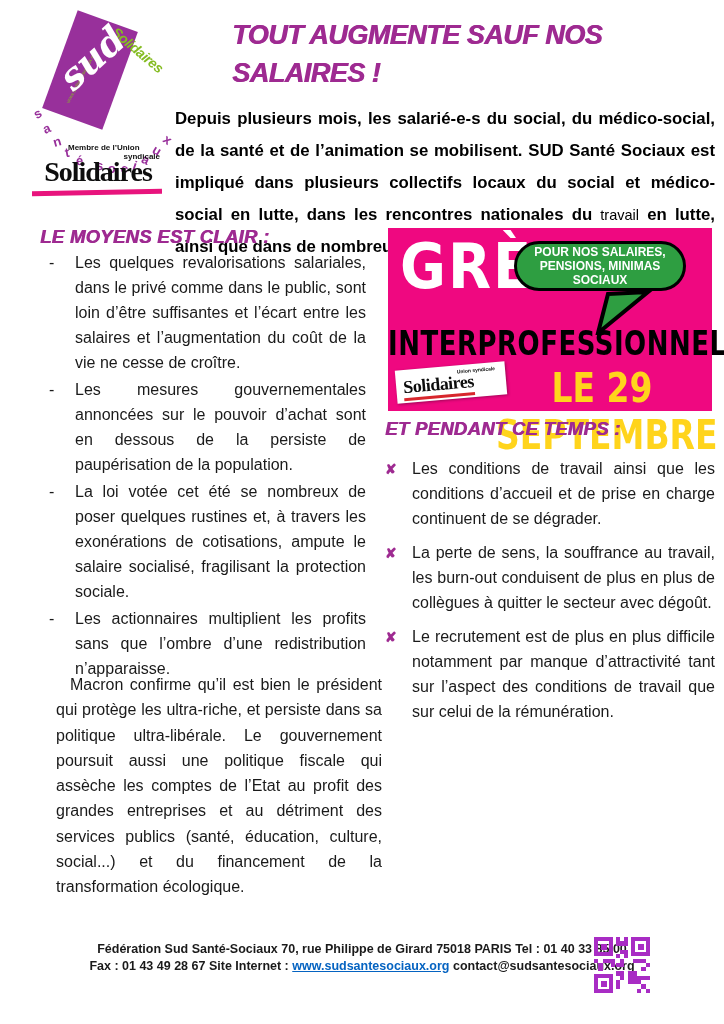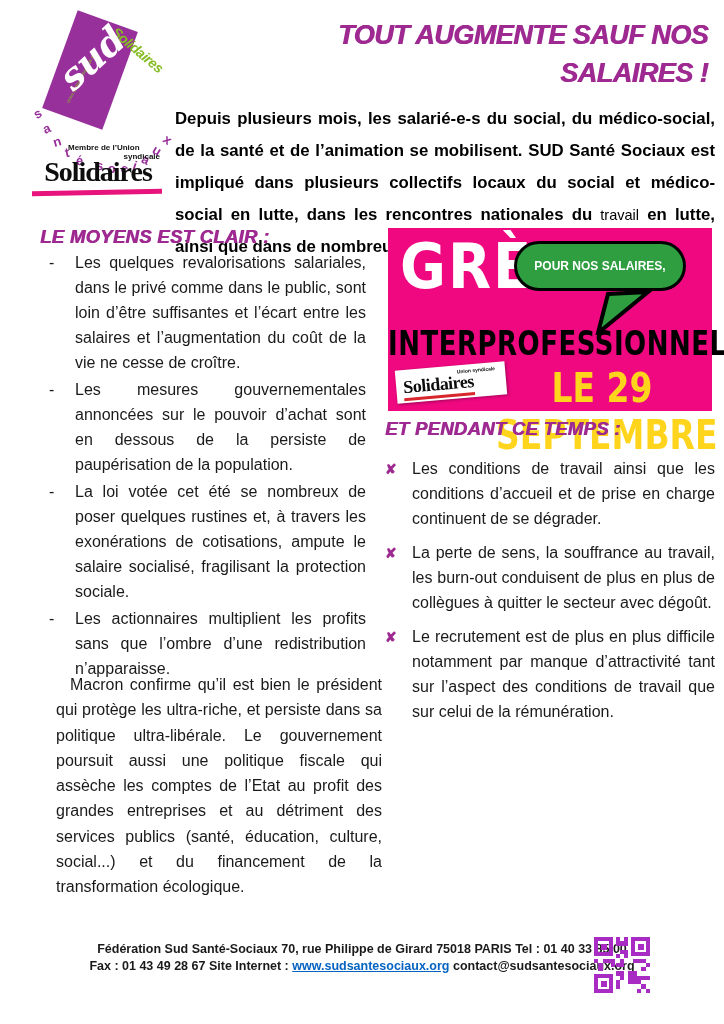--- a/index.html
+++ b/index.html
@@ -18,21 +18,21 @@
             color:#85BC22;font-size:5px;white-space:nowrap;}
   .logo-arc{position:absolute;left:0;top:0;width:100%;height:100%;}
   .logo-arc span{position:absolute;color:#98309B;font-size:13px;font-weight:bold;}
   .logo-membre{position:absolute;left:38px;top:137px;width:96px;font-size:8px;font-weight:bold;color:#111;}
   .logo-syndicale{position:absolute;left:38px;top:146px;width:92px;text-align:right;font-size:8px;font-weight:bold;color:#111;}
   .logo-solid-name{position:absolute;left:0px;top:150px;width:136px;text-align:center;
             font-family:"Liberation Serif",serif;font-weight:bold;font-size:28px;letter-spacing:-1px;color:#0d0d0d;}
   .logo-underline{position:absolute;left:2px;top:184px;width:130px;height:5px;background:#E8147D;transform:rotate(-1deg);}
 
   
-  .headline{position:absolute;left:232px;top:16px;width:476px;text-align:right;color:#9E2A91;
+  .headline{position:absolute;left:232px;top:16px;width:476px;text-align:left;color:#9E2A91;
             font-weight:bold;font-style:italic;font-size:27px;line-height:38px;letter-spacing:-0.5px;
             text-shadow:0.8px 0 0 #9E2A91;}
 
   
   .intro{position:absolute;left:164px;top:92px;width:540px;margin:11px;font-size:16.8px;font-weight:bold;
          line-height:32px;text-align:justify;color:#000;}
   .intro .travail{font-weight:normal;font-size:14.5px;}
 
   
   .brush{color:#9E2A91;font-weight:bold;font-style:italic;font-size:18.5px;letter-spacing:0.3px;
@@ -139,21 +139,21 @@
         <span class="mk">-</span>
         <span class="txt">Les actionnaires multiplient les profits sans que l’ombre d’une redistribution n’apparaisse.</span>
       </li>
   </ul>
   <p class="lc-para">Macron confirme qu’il est bien le président qui protège les ultra-riche, et persiste dans sa politique ultra-libérale. Le gouvernement poursuit aussi une politique fiscale qui assèche les comptes de l’Etat au profit des grandes entreprises et au détriment des services publics (santé, éducation, culture, social...) et du financement de la transformation écologique.</p>
 
   <div class="strike">
     <div class="greve">GRÈVE</div>
     <div class="bubble">
       <span><span>POUR NOS SALAIRES,</span><br>
-      </span>
+      <span>PENSIONS, MINIMAS SOCIAUX</span></span>
     </div>
     <svg class="bubble-tail" viewBox="0 0 70 45">
       <polygon points="14,43 24,4 64,2" fill="#2E9E41" stroke="#000" stroke-width="4"></polygon>
     </svg>
     <div class="interpro">INTERPROFESSIONNELLE</div>
     <div class="strike-date">LE 29 SEPTEMBRE</div>
     <div class="mini-solid">
       <span class="mini-union">Union syndicale</span>
       <span class="mini-name">Solidaires</span>
     </div>

